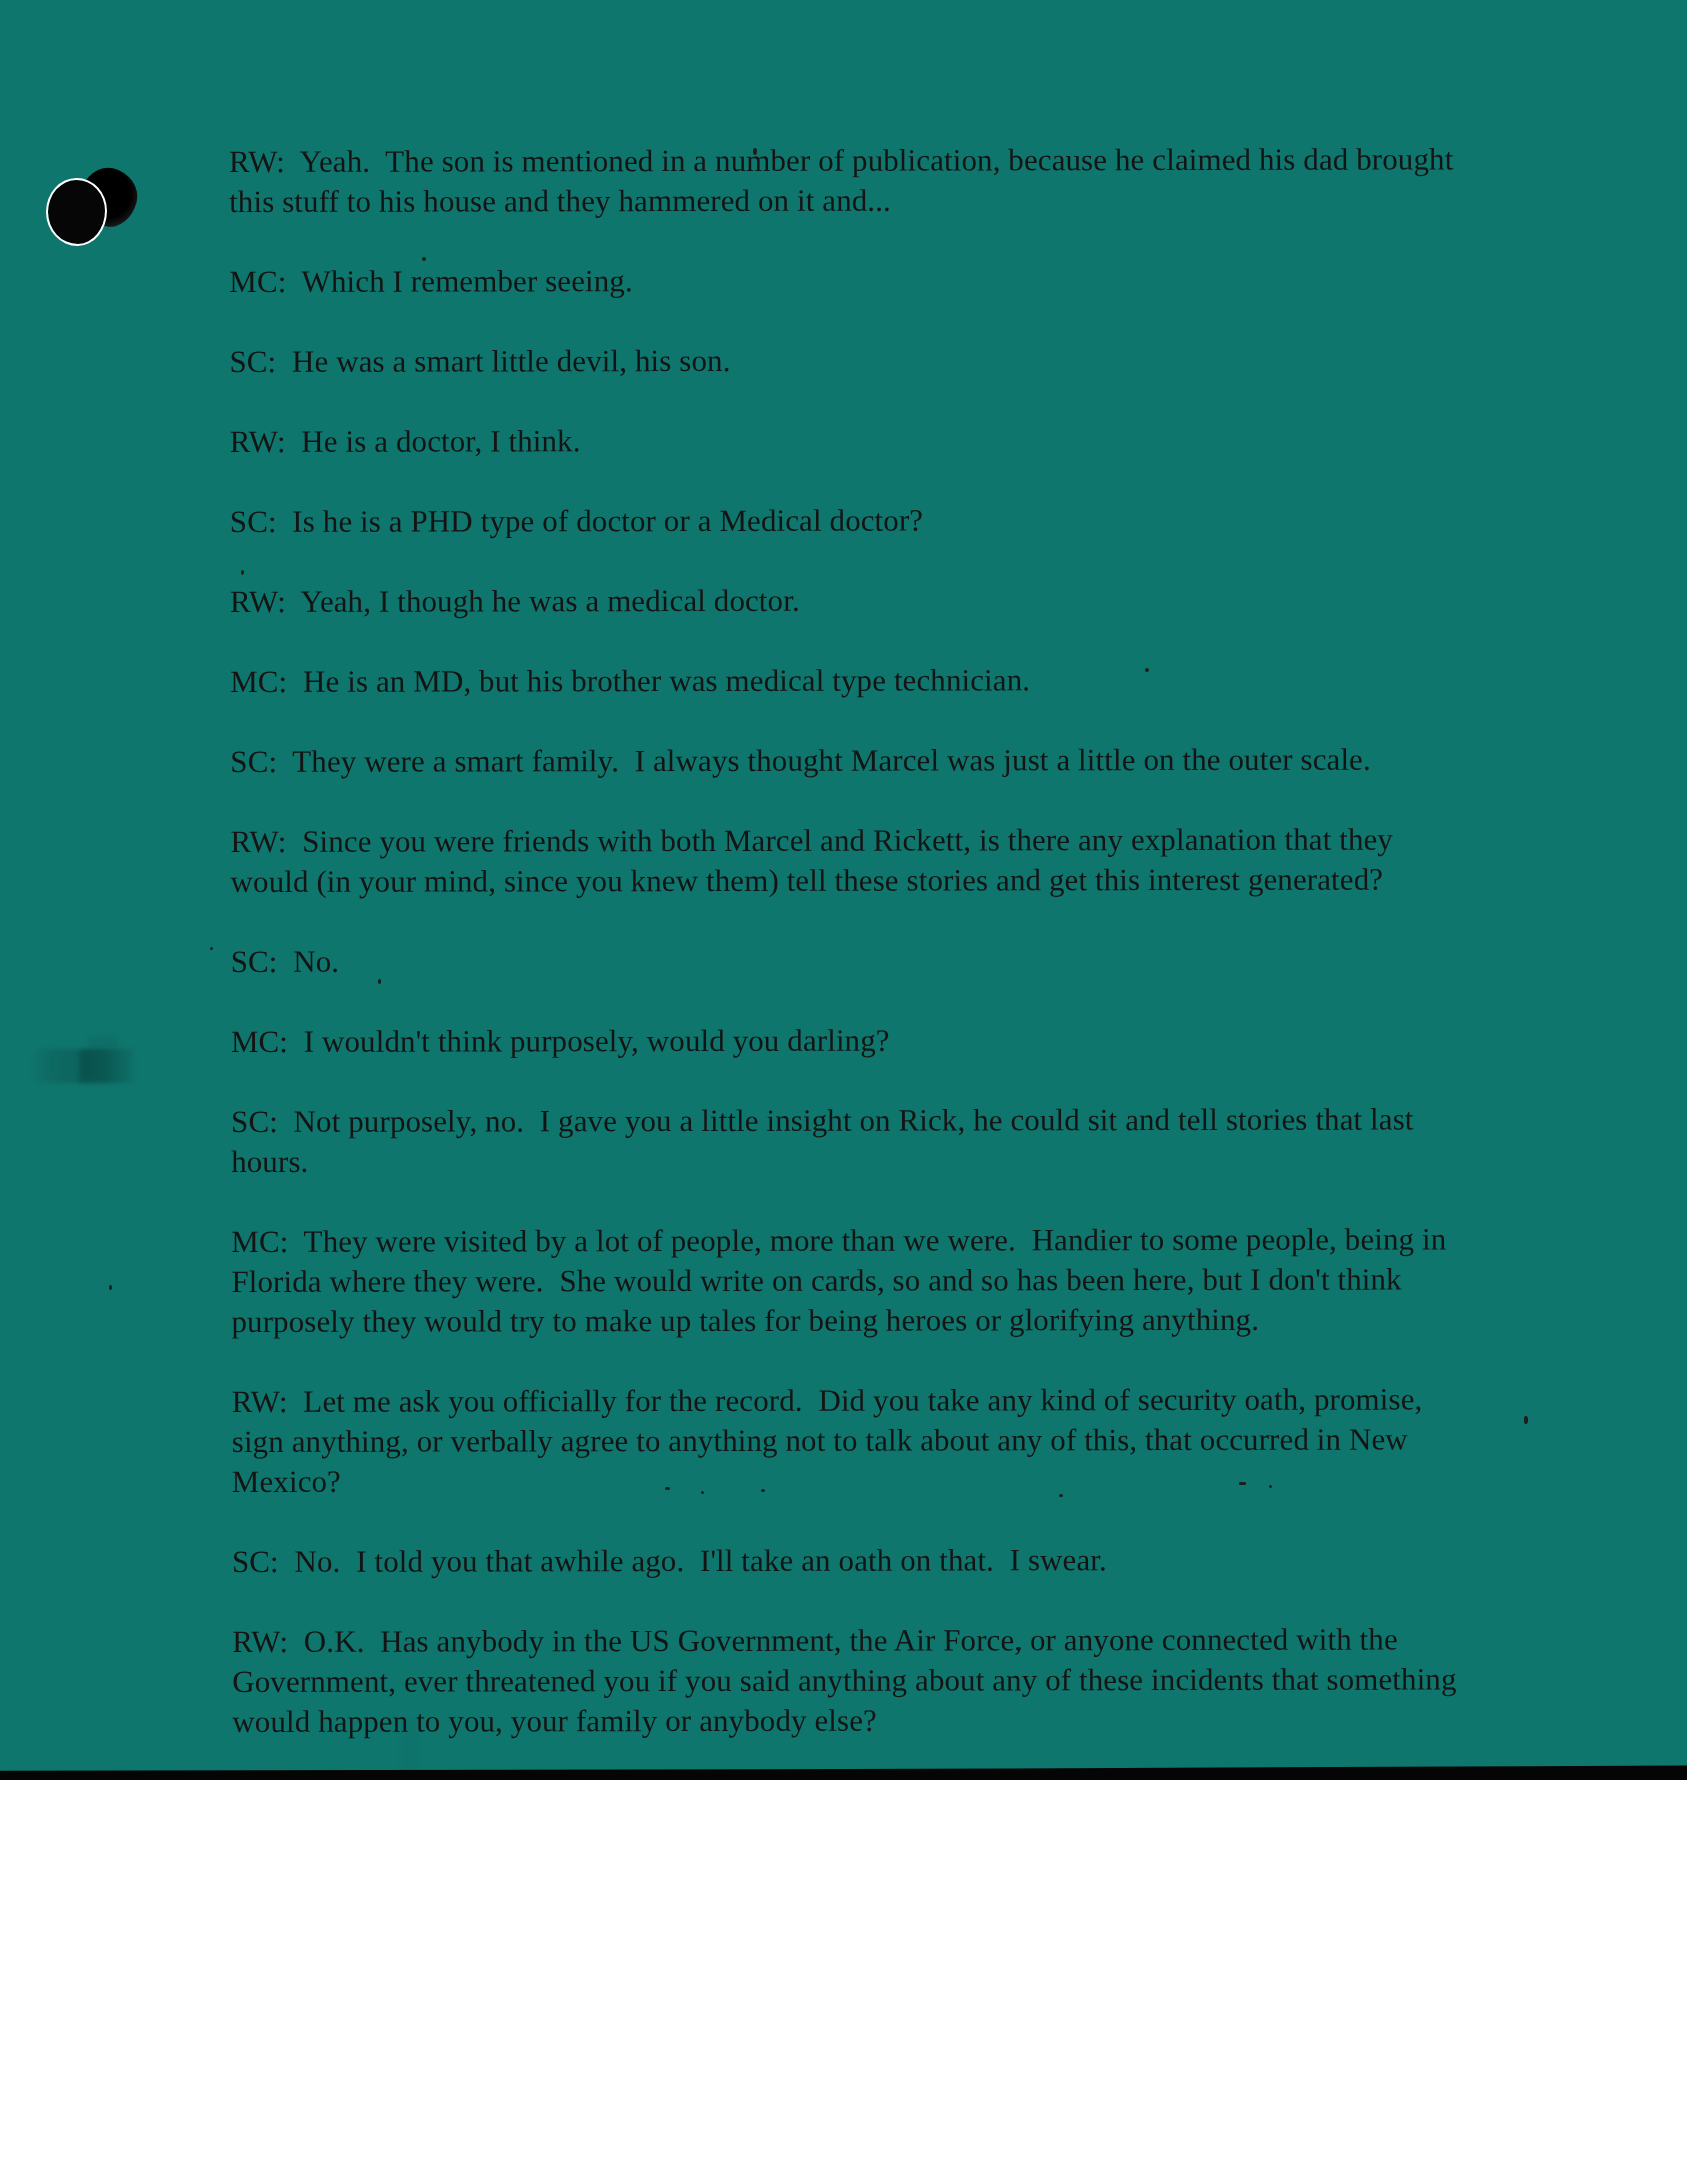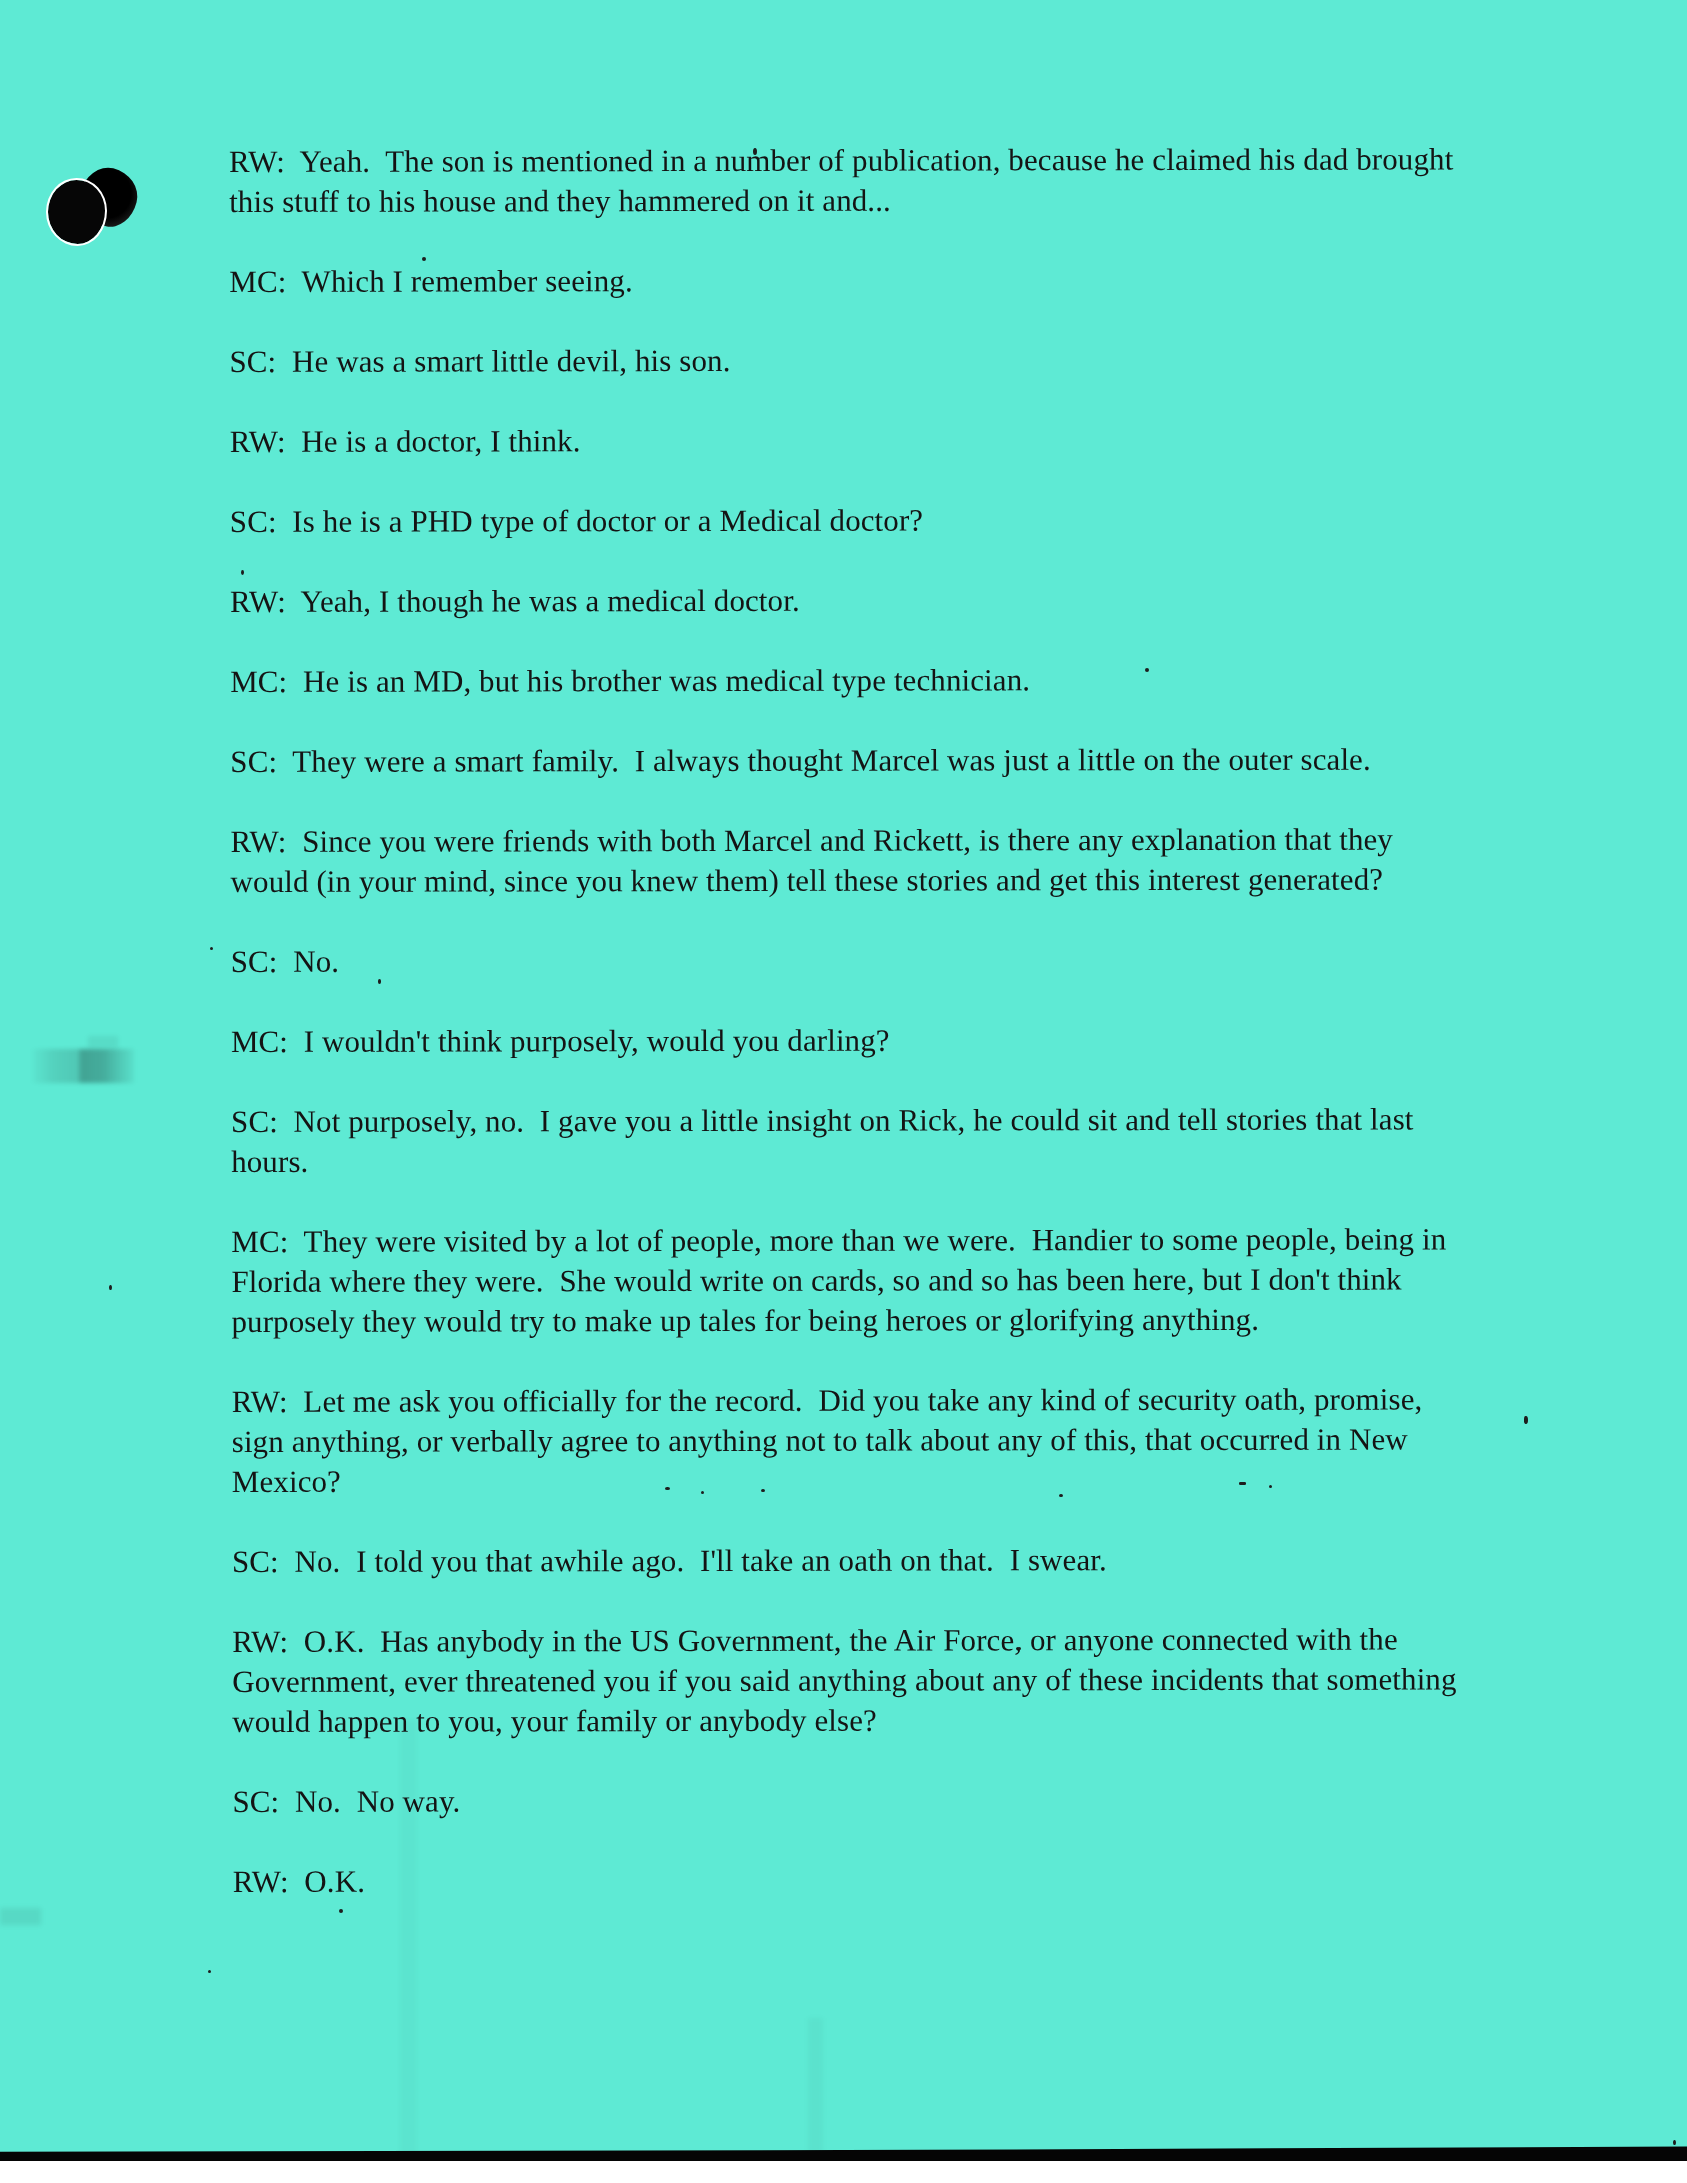--- a/index.html
+++ b/index.html
@@ -3,22 +3,22 @@
 <meta charset="utf-8">
 <style>
   html, body {
     margin: 0;
     padding: 0;
     background: #ffffff;
   }
   .page {
     position: relative;
     width: 1687px;
-    height: 2161px;
-    background: #5eead4;
+    height: 1780px;
+    background: #0f766e;
     overflow: hidden;
     font-family: "Liberation Serif", "DejaVu Serif", serif;
     color: #141414;
   }
   .content {
     position: absolute;
     left: 229px;
     top: 142px;
     width: 1396px;
     transform: rotate(-0.12deg);

